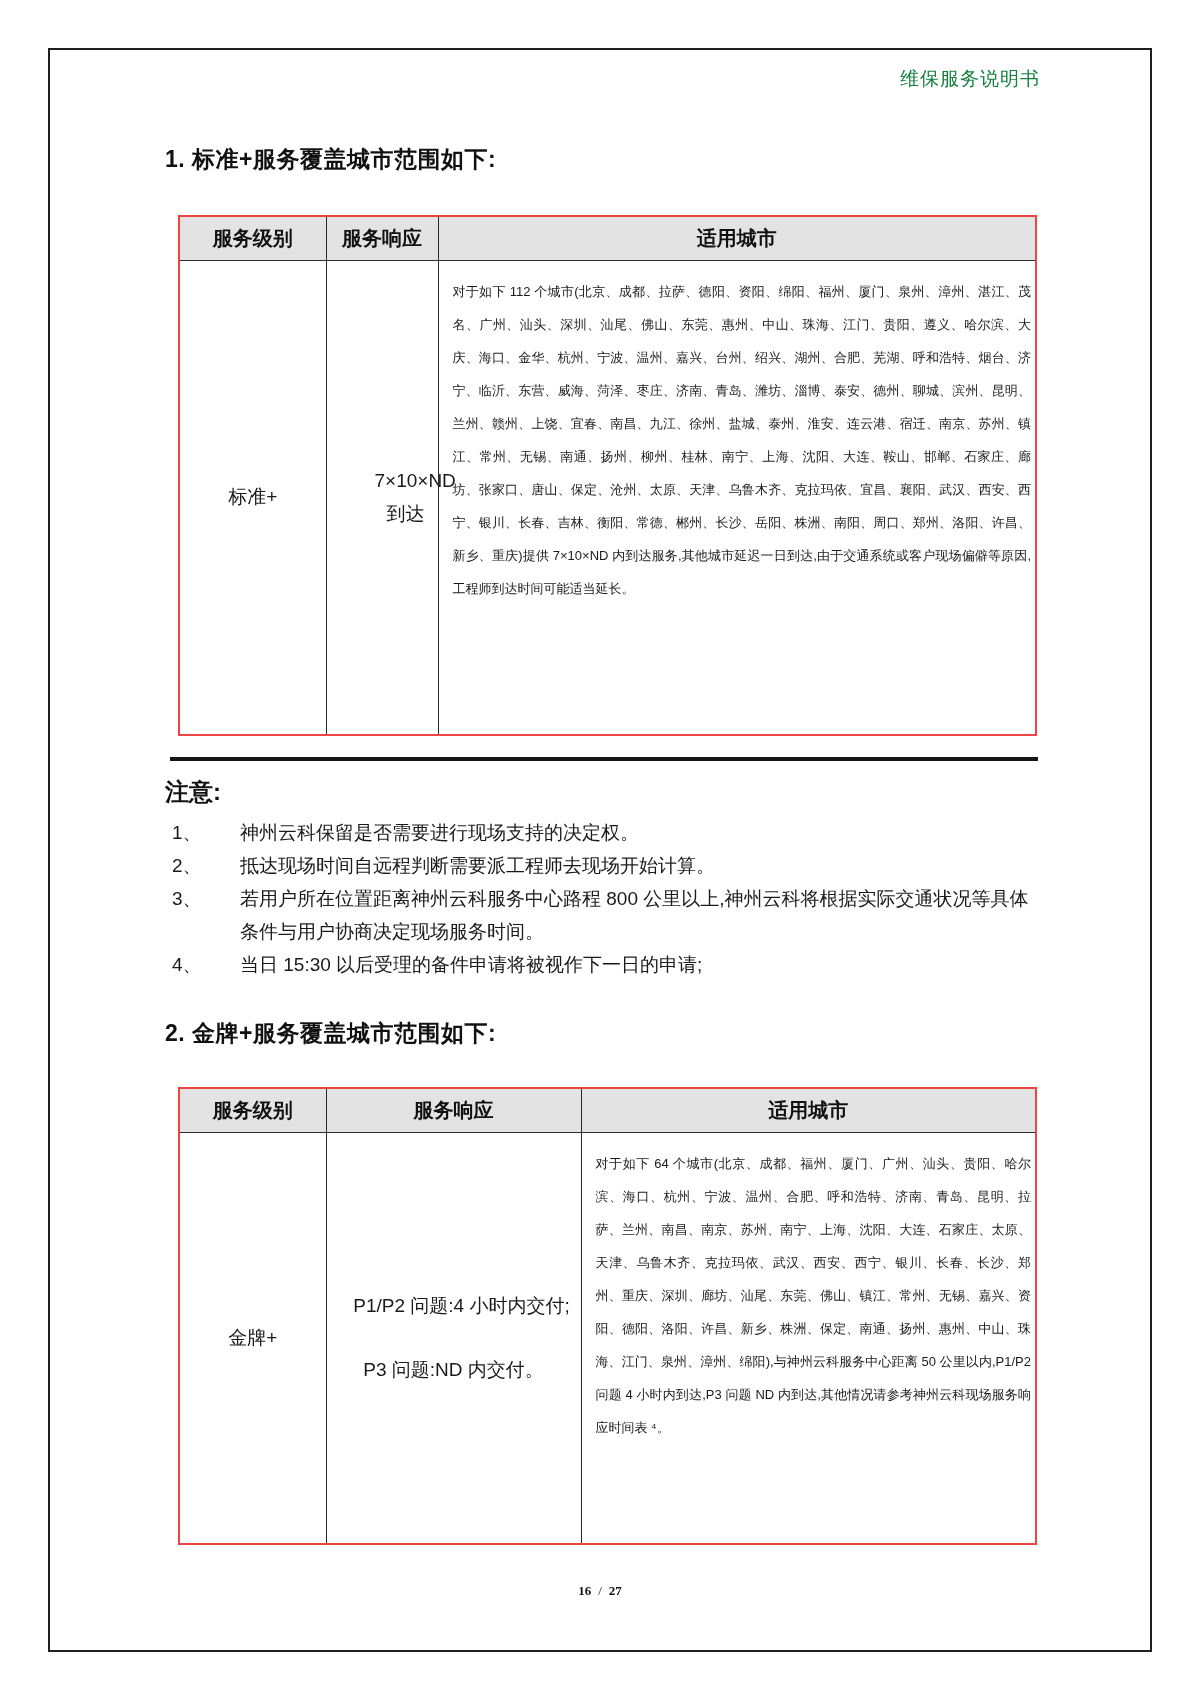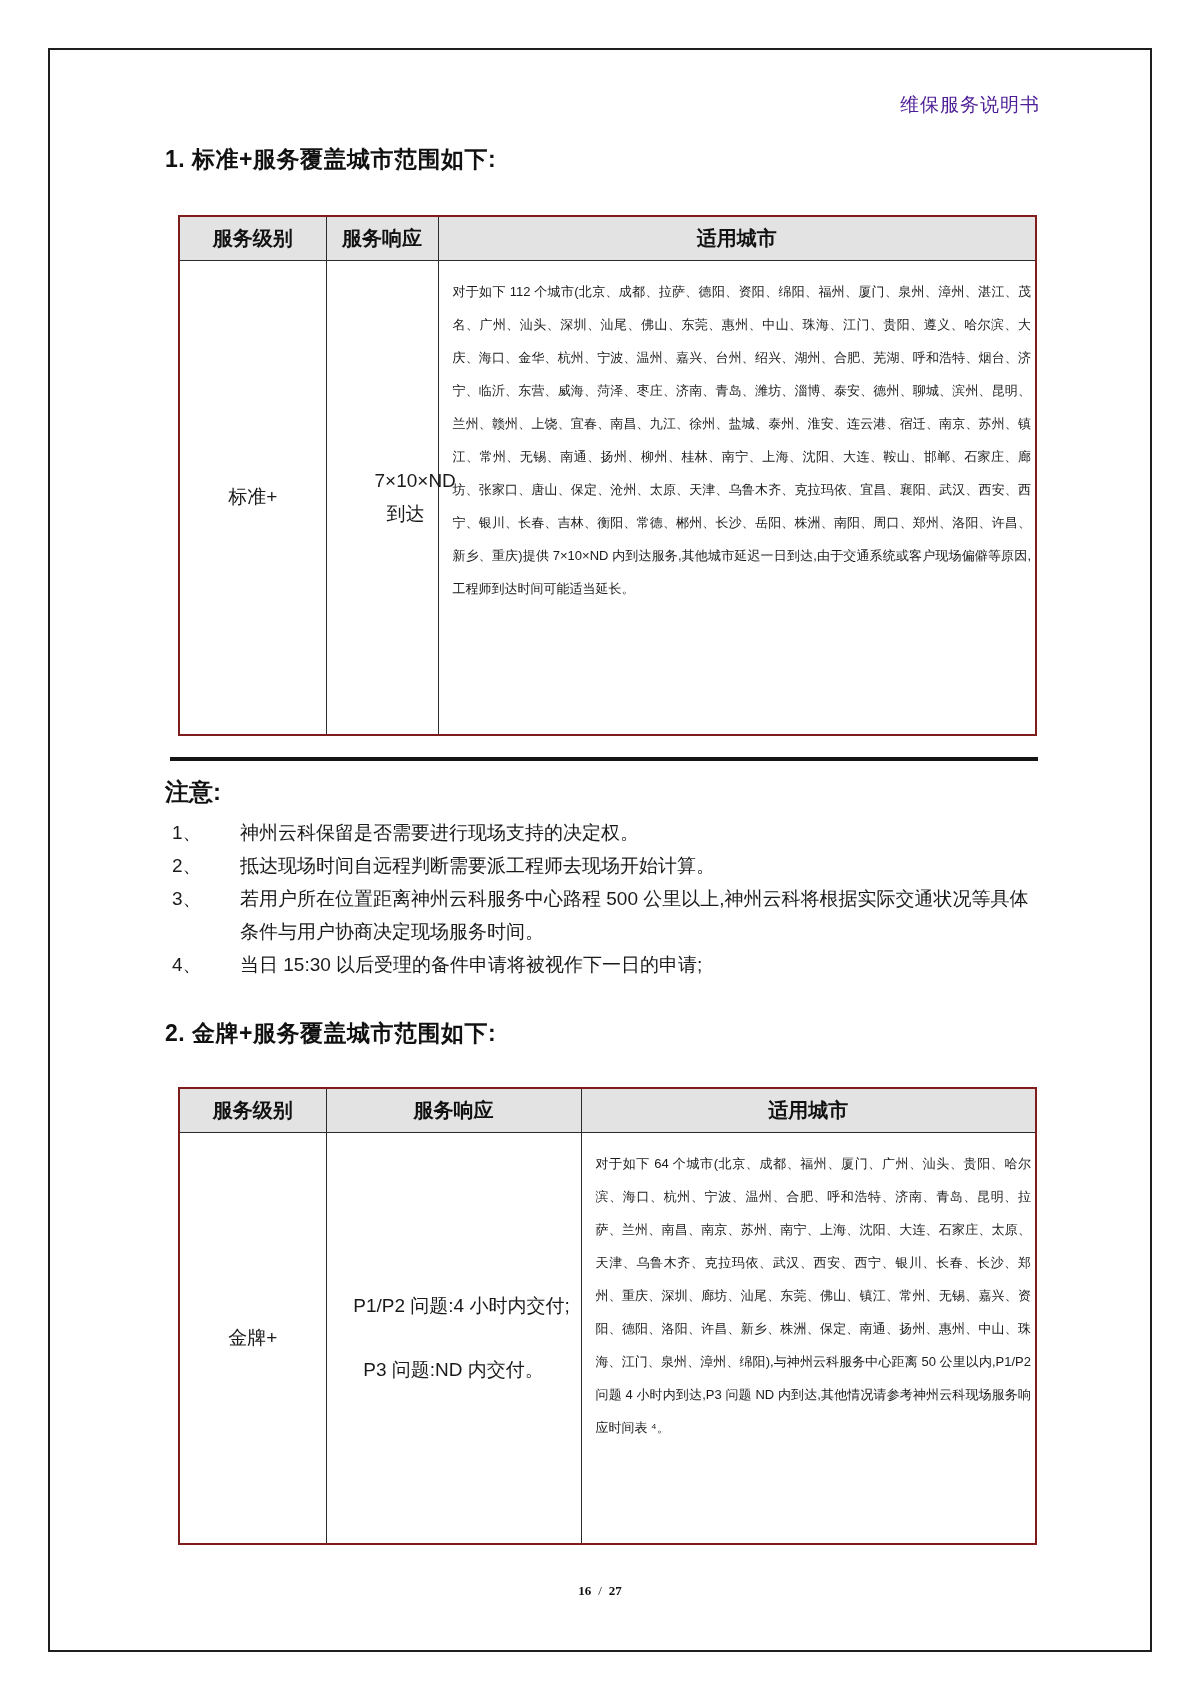--- a/index.html
+++ b/index.html
@@ -9,38 +9,38 @@
     position: relative;
     font-family: "Liberation Sans", sans-serif;
     color: #1a1a1a;
   }
   .page-border {
     position: absolute; left: 48px; top: 48px;
     width: 1100px; height: 1600px;
     border: 2px solid #1f1f1f;
   }
   .doc-header {
-    position: absolute; top: 92px; right: 160px;
+    position: absolute; top: 66px; right: 160px;
     font-family: Liberation Serif, serif;
-    font-size: 19px; color: #4c1d95;
+    font-size: 19px; color: #15803d;
     letter-spacing: 1px;
   }
   .sec-title {
     position: absolute; left: 165px;
     font-size: 23px; font-weight: bold; color: #111;
     letter-spacing: 0.5px;
   }
   #sec1-title { top: 144px; }
   #sec2-title { top: 1018px; }
 
   table.svc-table {
     position: absolute; left: 178px;
     border-collapse: collapse;
     table-layout: fixed;
-    border: 2px solid #7f1d1d;
+    border: 2px solid #ef4444;
   }
   #table1 { top: 215px; width: 857px; }
   #table2 { top: 1087px; width: 857px; }
   .svc-table th, .svc-table td {
     border: 1.5px solid #2b2b2b;
     box-sizing: border-box;
   }
   .svc-table th {
     background: #e3e3e3;
     font-size: 20px; font-weight: bold;
@@ -127,21 +127,21 @@
   <div class="note-item">
     <span class="note-num">1、</span>
     <span class="note-text">神州云科保留是否需要进行现场支持的决定权。</span>
   </div>
   <div class="note-item">
     <span class="note-num">2、</span>
     <span class="note-text">抵达现场时间自远程判断需要派工程师去现场开始计算。</span>
   </div>
   <div class="note-item">
     <span class="note-num">3、</span>
-    <span class="note-text">若用户所在位置距离神州云科服务中心路程 500 公里以上,神州云科将根据实际交通状况等具体条件与用户协商决定现场服务时间。</span>
+    <span class="note-text">若用户所在位置距离神州云科服务中心路程 800 公里以上,神州云科将根据实际交通状况等具体条件与用户协商决定现场服务时间。</span>
   </div>
   <div class="note-item">
     <span class="note-num">4、</span>
     <span class="note-text">当日 15:30 以后受理的备件申请将被视作下一日的申请;</span>
   </div>
 </div>
 
 <div class="sec-title" id="sec2-title">2. 金牌+服务覆盖城市范围如下:</div>
 
 <table class="svc-table" id="table2">

